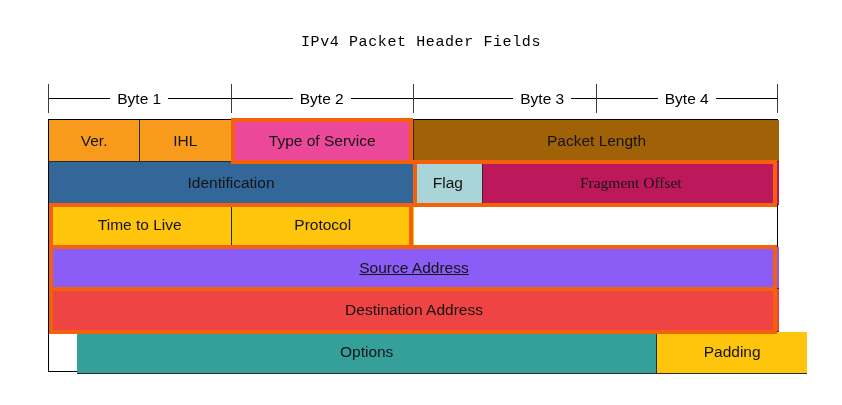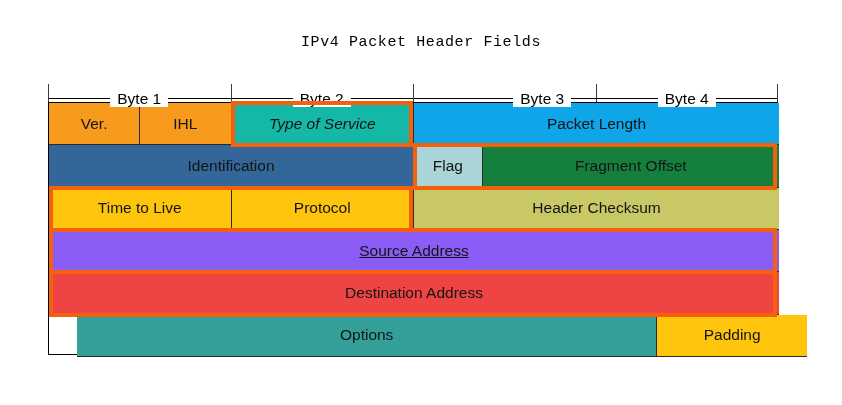--- a/index.html
+++ b/index.html
@@ -68,21 +68,21 @@
     top: 0;
     width: 1px;
     height: 29px;
     background: #3a3a46;
   }
 
   
   #table {
     position: absolute;
     left: 48px;
-    top: 102px;
+    top: 119px;
     width: 730px;
     height: 253px;
     border: 1px solid #000000;
     box-sizing: border-box;
   }
   .row {
     position: absolute;
     left: 0;
     width: 730px;
     height: 42.33px;
@@ -139,32 +139,31 @@
     <div class="ruler-tick" style="left: calc(25%);"></div>
     <div class="ruler-tick" style="left: calc(50%);"></div>
     <div class="ruler-tick" style="left: calc(75%);"></div>
     <div class="ruler-tick" style="left: calc(100% - 1px);"></div>
   </div>
 
 <div id="table">
     <div class="row" style="top: 0px; height: 42.3333px;">
       <div class="cell" style="width: 12.5%; background: rgb(248, 155, 28);">Ver.</div>
       <div class="cell" style="width: 12.5%; background: rgb(248, 155, 28);">IHL</div>
-      <div class="cell" style="width: 25%; background: #14b8a6; font-style: italic;">Type of Service</div>
-      <div class="cell" style="width: 50%; background: #0ea5e9;">Packet Length</div>
+      <div class="cell" style="width: 25%; background: #ec4899;">Type of Service</div>
+      <div class="cell" style="width: 50%; background: #a16207;">Packet Length</div>
     </div>
     <div class="row" style="top: 42.3333px; height: 42.3333px;">
       <div class="cell" style="width: 50%; background: rgb(51, 102, 153);">Identification</div>
       <div class="cell" style="width: 9.4%; background: rgb(169, 212, 216);">Flag</div>
-      <div class="cell" style="width: 40.6%; background: #15803d;">Fragment Offset</div>
+      <div class="cell" style="width: 40.6%; background: #be185d; font-family: Liberation Serif, serif;">Fragment Offset</div>
     </div>
     <div class="row" style="top: 84.6667px; height: 42.3333px; text-align: right;">
       <div class="cell" style="width: 25%; background: rgb(255, 196, 12);">Time to Live</div>
       <div class="cell" style="width: 25%; background: rgb(255, 196, 12);">Protocol</div>
-      <div class="cell" style="width: 50%; background: rgb(200, 200, 102);">Header Checksum</div>
     </div>
     <div class="row" style="top: 127px; height: 42.3333px;">
       <div class="cell" style="width: 100%; background: #8b5cf6; text-decoration: underline;">Source Address</div>
     </div>
     <div class="row" style="top: 169.333px; height: 42.3333px;">
       <div class="cell" style="width: 100%; background: #ef4444;">Destination Address</div>
     </div>
     <div class="row" style="top: 211.667px; height: 42.3333px; padding-left: 28px;">
       <div class="cell" style="width: 79.5%; background: rgb(53, 160, 154);">Options</div>
       <div class="cell" style="width: 20.5%; background: rgb(255, 196, 12);">Padding</div>

